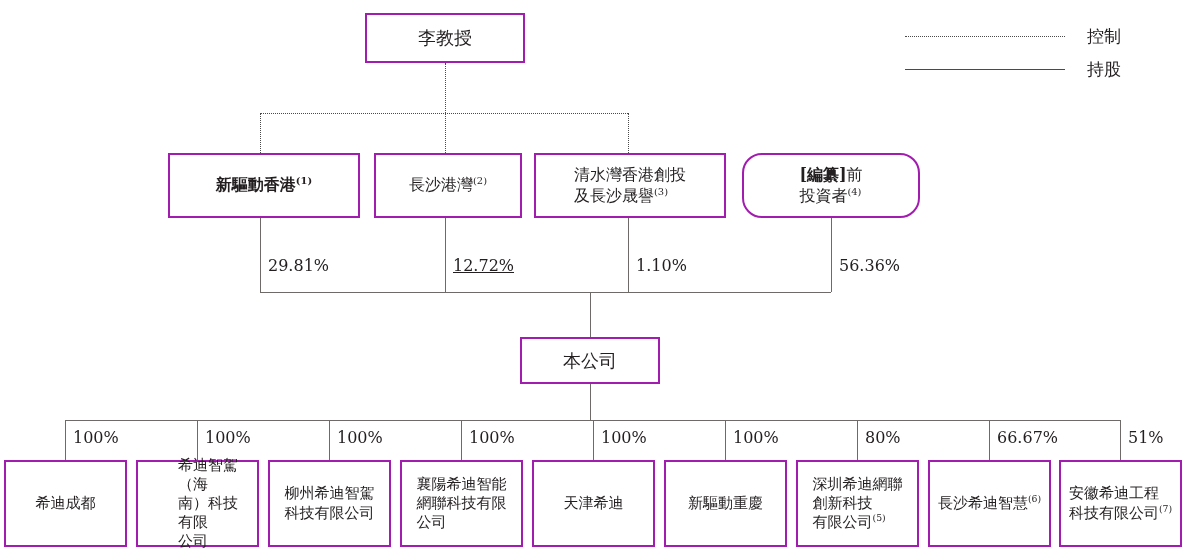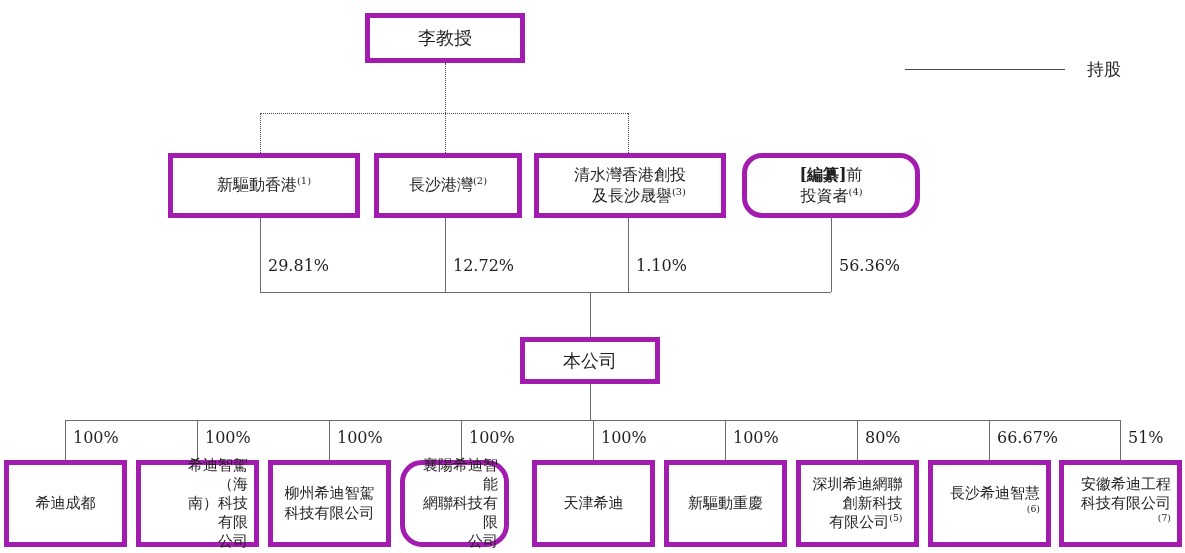--- a/index.html
+++ b/index.html
@@ -14,26 +14,26 @@
   #chart {
     position: relative;
     width: 1185px;
     height: 553px;
     background: #ffffff;
     overflow: hidden;
   }
   .box {
     position: absolute;
     box-sizing: border-box;
-    border: 5px solid #a21caf;
+    border: 2px solid #a21caf;
     background: #ffffff;
     display: flex;
     align-items: center;
     justify-content: center;
-    text-align: right;
+    text-align: left;
     line-height: 1.28;
     z-index: 3;
   }
   .box .label {
     display: block;
     padding: 0 6px;
     white-space: pre-line;
   }
   .f18 { font-size: 18px; }
   .f16 { font-size: 16px; }
@@ -89,36 +89,40 @@
     margin-left: 22px;
     font-size: 17px;
     white-space: nowrap;
   }
 </style>
 </head>
 <body>
 
 <div id="chart">
 
+  <div class="legend-row" style="left:905px; top:25px;">
+    <span class="legend-line dotted"></span>
+    <span class="legend-text">控制</span>
+  </div>
   <div class="legend-row" style="left:905px; top:58px;">
     <span class="legend-line solid"></span>
     <span class="legend-text">持股</span>
   </div>
 
   <div class="box f18" style="left:365px; top:13px; width:160px; height:50px;">
     <span class="label">李教授</span>
   </div>
 
   <div class="vline dot" style="left:445px; top:63px; height:50px;"></div>
   <div class="hline dot" style="left:260px; top:113px; width:368px;"></div>
   <div class="vline dot" style="left:260px; top:113px; height:40px;"></div>
   <div class="vline dot" style="left:445px; top:113px; height:40px;"></div>
   <div class="vline dot" style="left:628px; top:113px; height:40px;"></div>
 
-  <div class="box f16" style="left:168px; top:153px; width:192px; height:65px;">
+  <div class="box f16" style="left:168px; top:153px; width:192px; height:65px;font-weight:bold;">
     <span class="label"><span>新驅動香港</span><span class="sup">(1)</span></span>
   </div>
 
   <div class="box f16" style="left:374px; top:153px; width:148px; height:65px;">
     <span class="label"><span>長沙港灣</span><span class="sup">(2)</span></span>
   </div>
 
   <div class="box f16" style="left:534px; top:153px; width:192px; height:65px;">
     <span class="label"><span>清水灣香港創投
 及長沙晟譽</span><span class="sup">(3)</span></span>
@@ -130,21 +134,21 @@
   </div>
 
   <div class="vline" style="left:260px; top:218px; height:74px;"></div>
   <div class="vline" style="left:445px; top:218px; height:74px;"></div>
   <div class="vline" style="left:628px; top:218px; height:74px;"></div>
   <div class="vline" style="left:831px; top:218px; height:74px;"></div>
   <div class="hline" style="left:260px; top:292px; width:571px;"></div>
   <div class="vline" style="left:590px; top:292px; height:45px;"></div>
 
   <div class="pct" style="left:268px; top:256px;">29.81%</div>
-  <div class="pct" style="left:453px; top:256px;">12.72%</div>
+  <div class="pct" style="left:453px; top:256px;text-decoration:underline;">12.72%</div>
   <div class="pct" style="left:636px; top:256px;">1.10%</div>
   <div class="pct" style="left:839px; top:256px;">56.36%</div>
 
   <div class="box f18" style="left:520px; top:337px; width:140px; height:47px;">
     <span class="label">本公司</span>
   </div>
 
   <div class="vline" style="left:590px; top:384px; height:36px;"></div>
   <div class="hline" style="left:65px; top:420px; width:1055px;"></div>
 
@@ -173,21 +177,21 @@
   </div>
   <div class="box f15" style="left:136px; top:460px; width:123px; height:87px;padding-left:34px;">
     <span class="label"><span>希迪智駕（海
 南）科技有限
 公司</span><span class="sup"></span></span>
   </div>
   <div class="box f15" style="left:268px; top:460px; width:123px; height:87px;">
     <span class="label"><span>柳州希迪智駕
 科技有限公司</span><span class="sup"></span></span>
   </div>
-  <div class="box f15" style="left:400px; top:460px; width:109px; height:87px;border-radius:22px;">
+  <div class="box f15" style="left:400px; top:460px; width:123px; height:87px;">
     <span class="label"><span>襄陽希迪智能
 網聯科技有限
 公司</span><span class="sup"></span></span>
   </div>
   <div class="box f15" style="left:532px; top:460px; width:123px; height:87px;">
     <span class="label"><span>天津希迪</span><span class="sup"></span></span>
   </div>
   <div class="box f15" style="left:664px; top:460px; width:123px; height:87px;">
     <span class="label"><span>新驅動重慶</span><span class="sup"></span></span>
   </div>

